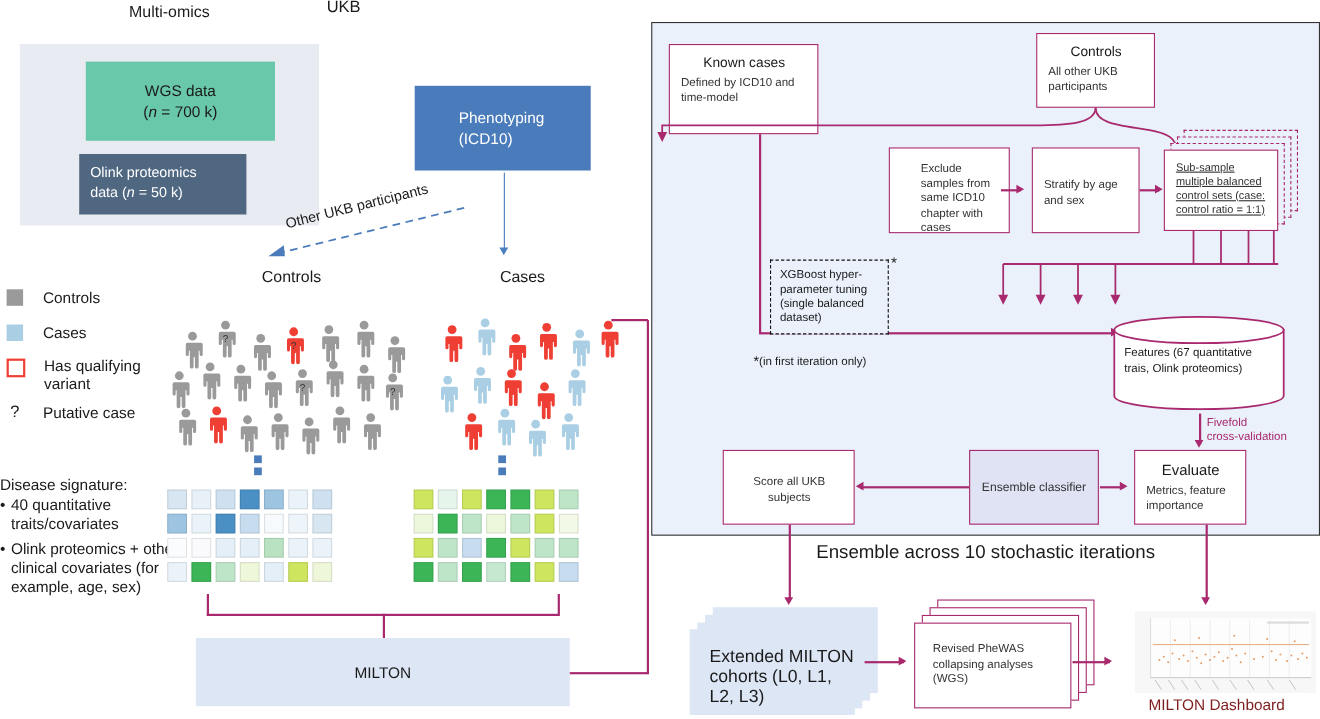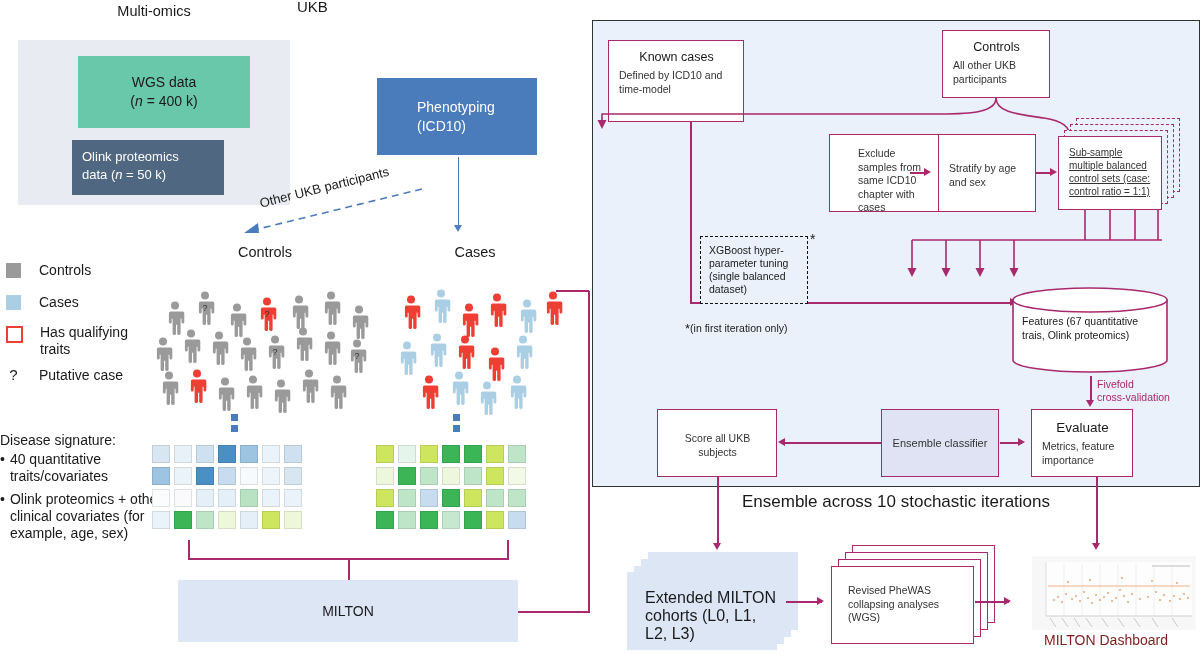--- a/index.html
+++ b/index.html
@@ -29,21 +29,21 @@
 <body>
 
 <div class="abs" style="left:592px;top:20px;width:608px;height:467px;background:#eaf1fb;border:1.4px solid #333;box-sizing:border-box;"></div>
 
 <div class="abs ctr" style="left:18px;top:3px;width:272px;font-size:14.5px;">Multi-omics</div>
 
 <div class="abs" style="left:18px;top:40px;width:272px;height:165px;background:#e8ecf2;"></div>
 
 <div class="abs ctr" style="left:78px;top:56px;width:172px;height:72px;background:#6ac8aa;display:flex;flex-direction:column;justify-content:center;align-items:center;font-size:14px;line-height:19px;">
   <span>WGS data</span>
-  <span><span>(</span><i>n</i><span> = 400 k)</span></span>
+  <span><span>(</span><i>n</i><span> = 700 k)</span></span>
 </div>
 
 <div class="abs" style="left:72px;top:140px;width:152px;height:55px;background:#4f6781;color:#fff;padding:8px 0 0 10px;box-sizing:border-box;font-size:13px;line-height:18px;">
   <div>Olink proteomics</div>
   <div><span>data (</span><i>n</i><span> = 50 k)</span></div>
 </div>
 
 <div class="abs" style="left:297px;top:-2px;font-size:15px;">UKB</div>
 
 <div class="abs" style="left:377px;top:78px;width:160px;height:77px;background:#4a7bba;color:#fff;padding:20px 0 0 40px;box-sizing:border-box;font-size:14px;line-height:19px;">
@@ -64,21 +64,21 @@
   <div style="display:flex;align-items:center;height:24px;">
     <span style="width:15px;height:15px;background:#9a9a9a;display:inline-block;"></span>
     <span style="margin-left:18px;font-size:14px;">Controls</span>
   </div>
   <div style="display:flex;align-items:center;height:24px;margin-top:8px;">
     <span style="width:15px;height:15px;background:#aacfe4;display:inline-block;"></span>
     <span style="margin-left:18px;font-size:14px;">Cases</span>
   </div>
   <div style="display:flex;align-items:flex-start;margin-top:10px;">
     <span style="width:13px;height:13px;border:2px solid #ef3e33;display:inline-block;margin-top:2px;"></span>
-    <span style="margin-left:17px;font-size:14px;line-height:17px;width:120px;display:inline-block;">Has qualifying traits</span>
+    <span style="margin-left:17px;font-size:14px;line-height:17px;width:120px;display:inline-block;">Has qualifying variant</span>
   </div>
   <div style="display:flex;align-items:center;margin-top:8px;">
     <span style="width:15px;text-align:center;font-size:15px;display:inline-block;">?</span>
     <span style="margin-left:18px;font-size:14px;">Putative case</span>
   </div>
 </div>
 
 <div class="abs" style="left:0px;top:432px;width:172px;font-size:14px;line-height:17px;">
   <div>Disease signature:</div>
   <div style="display:flex;margin-top:2px;">
@@ -359,21 +359,21 @@
   <div class="ttl">Controls</div>
   <div class="bdy">All other UKB participants</div>
 </div>
 
 <svg class="abs" style="left:592px;top:98px;width:560px;height:50px;">
   <path d="M404 0 C 404 14, 380 16, 348 16 L 10 16 L 10 24" fill="none" stroke="#a8296e" stroke-width="1.6"></path>
   <polygon points="5.5,22 14.5,22 10,31" fill="#a8296e"></polygon>
   <path d="M404 0 C 404 14, 424 16, 452 20 C 470 23, 478 28, 478 40" fill="none" stroke="#a8296e" stroke-width="1.6"></path>
 </svg>
 
-<div class="pbox pad" style="left:829px;top:134px;width:110px;height:78px;padding-top:12px;padding-left:28px;">
+<div class="pbox pad" style="left:808px;top:134px;width:110px;height:78px;padding-top:12px;padding-left:28px;">
   <div class="bdy">Exclude samples from same ICD10 chapter with cases</div>
 </div>
 
 <div class="ln lnv abs" style="left:690px;top:122px;height:181px;"></div>
 <div class="ln lnh abs" style="left:690px;top:302px;width:325px;"></div>
 <div class="arw arw-r abs" style="left:1010px;top:298px;"></div>
 
 <div class="ln lnh abs" style="left:910px;top:172px;width:18px;"></div>
 <div class="arw arw-r abs" style="left:924px;top:168px;"></div>
 

